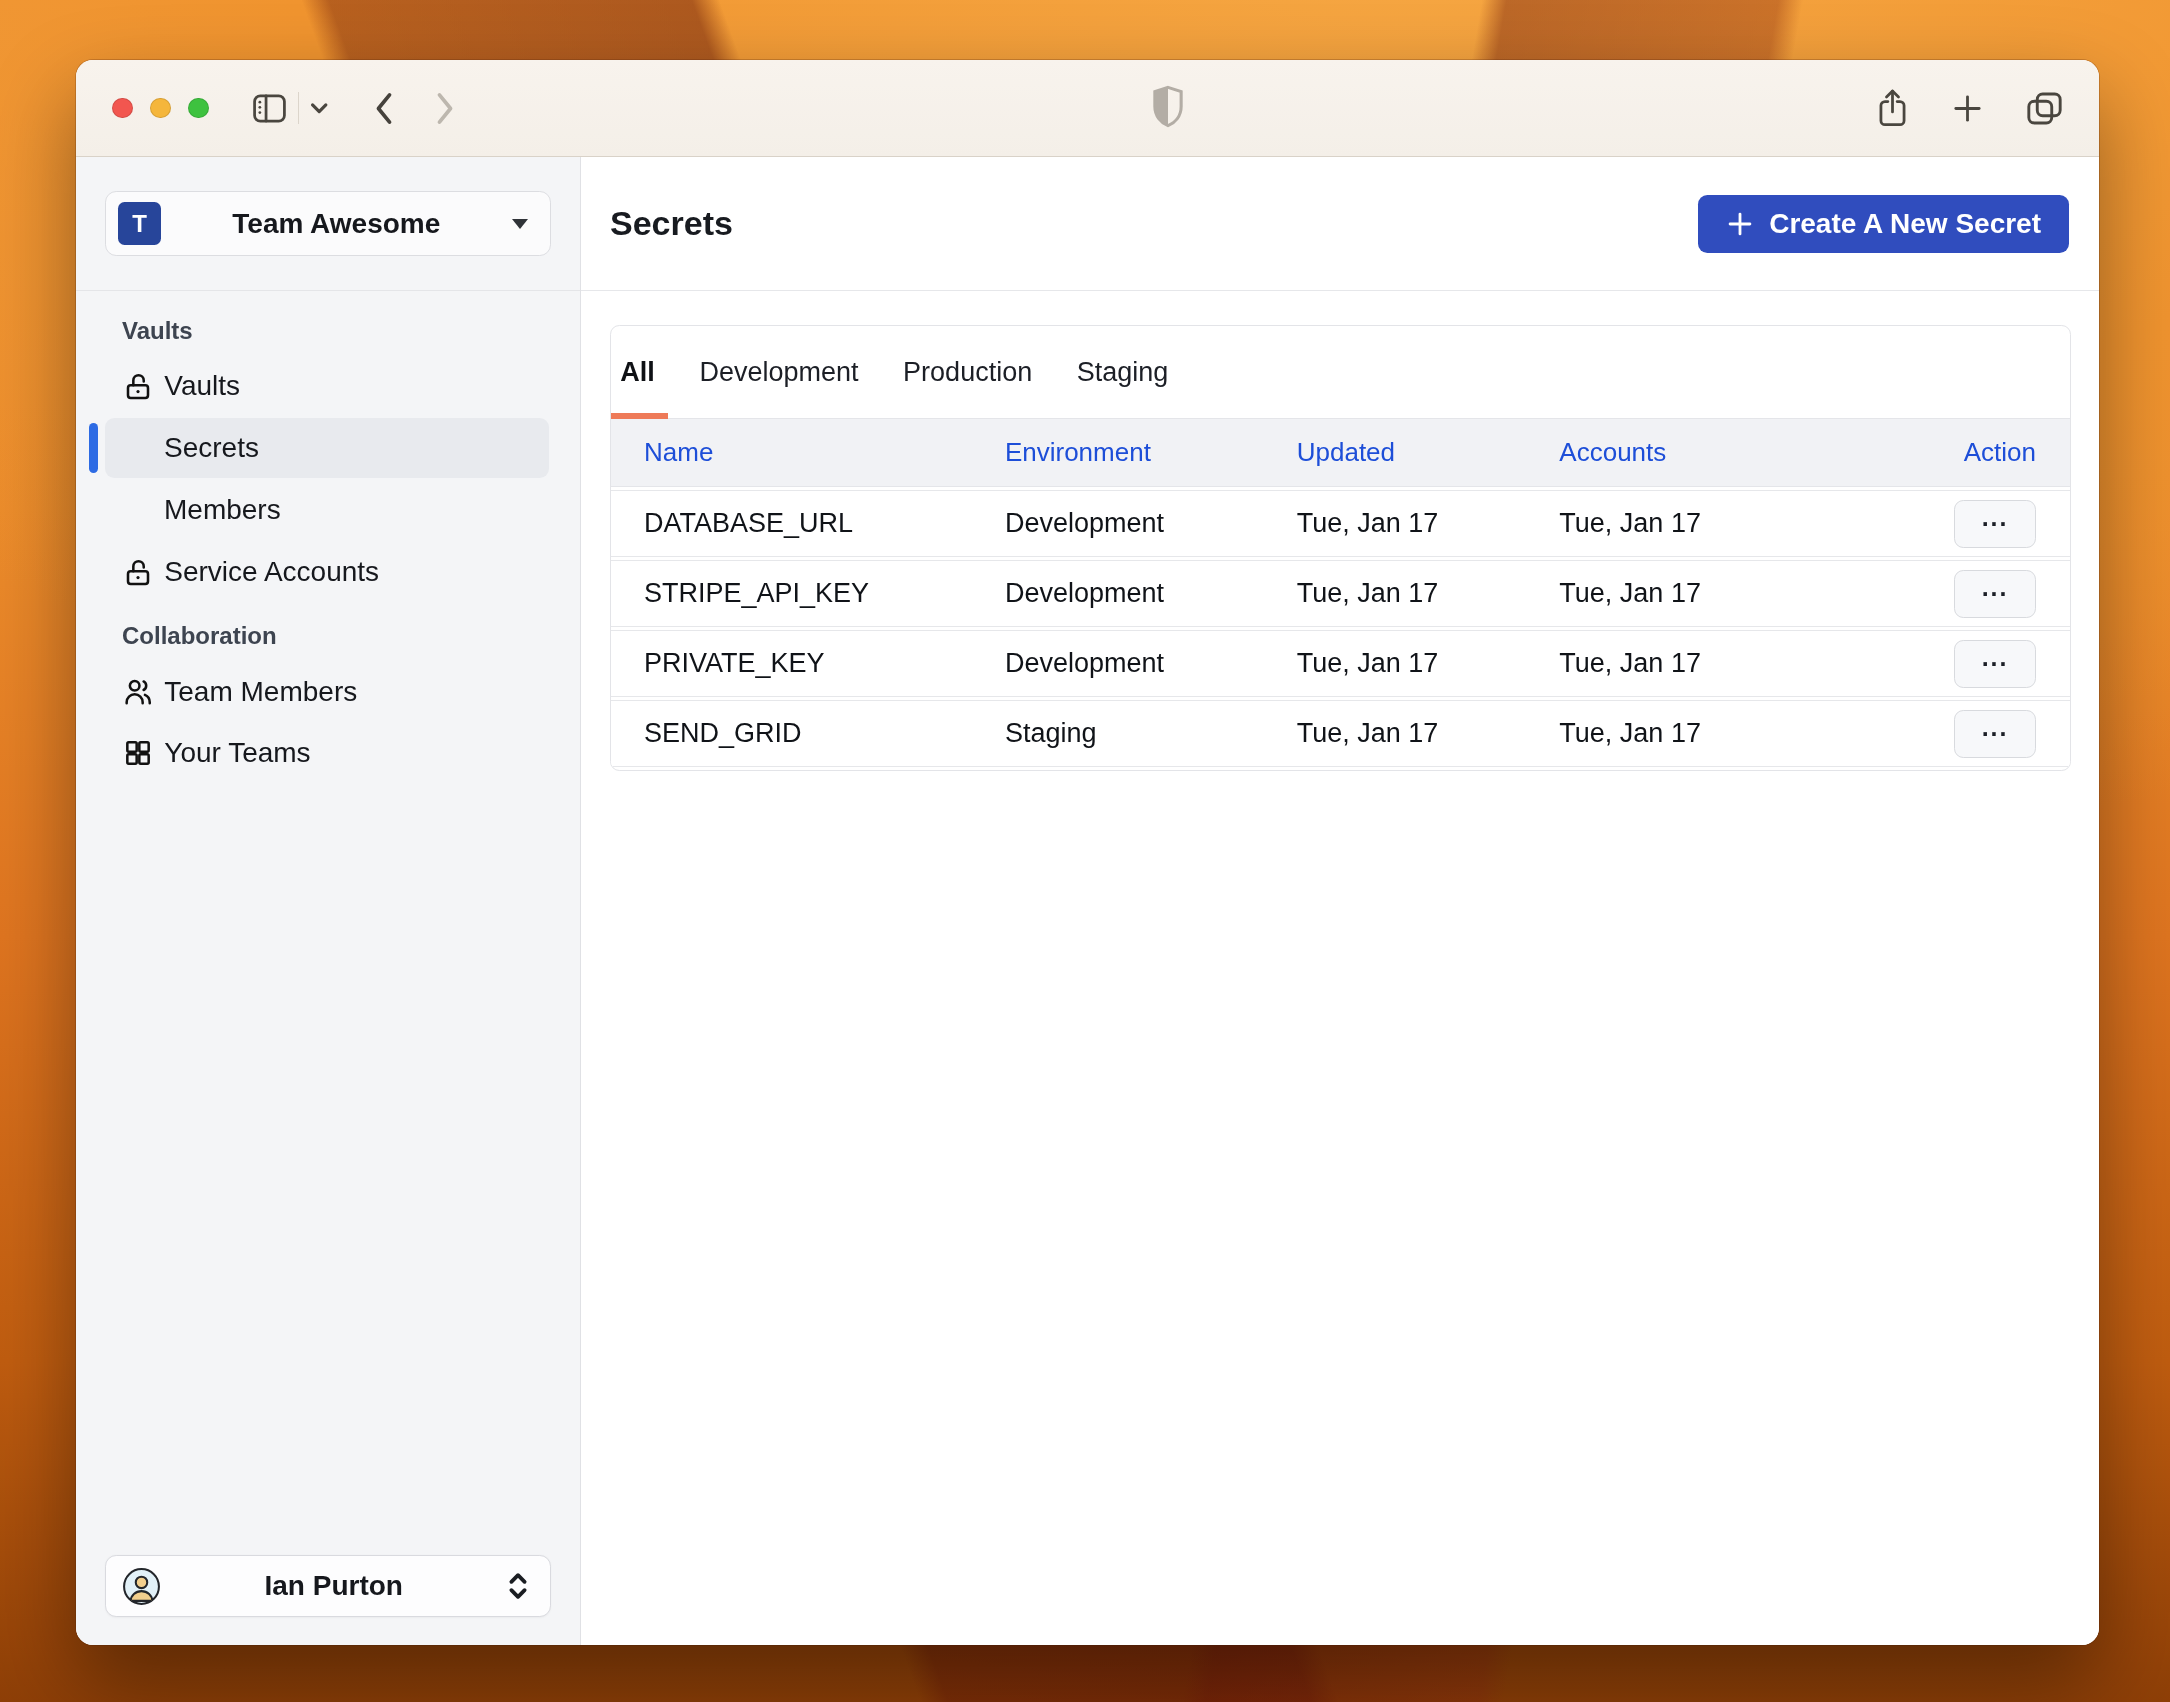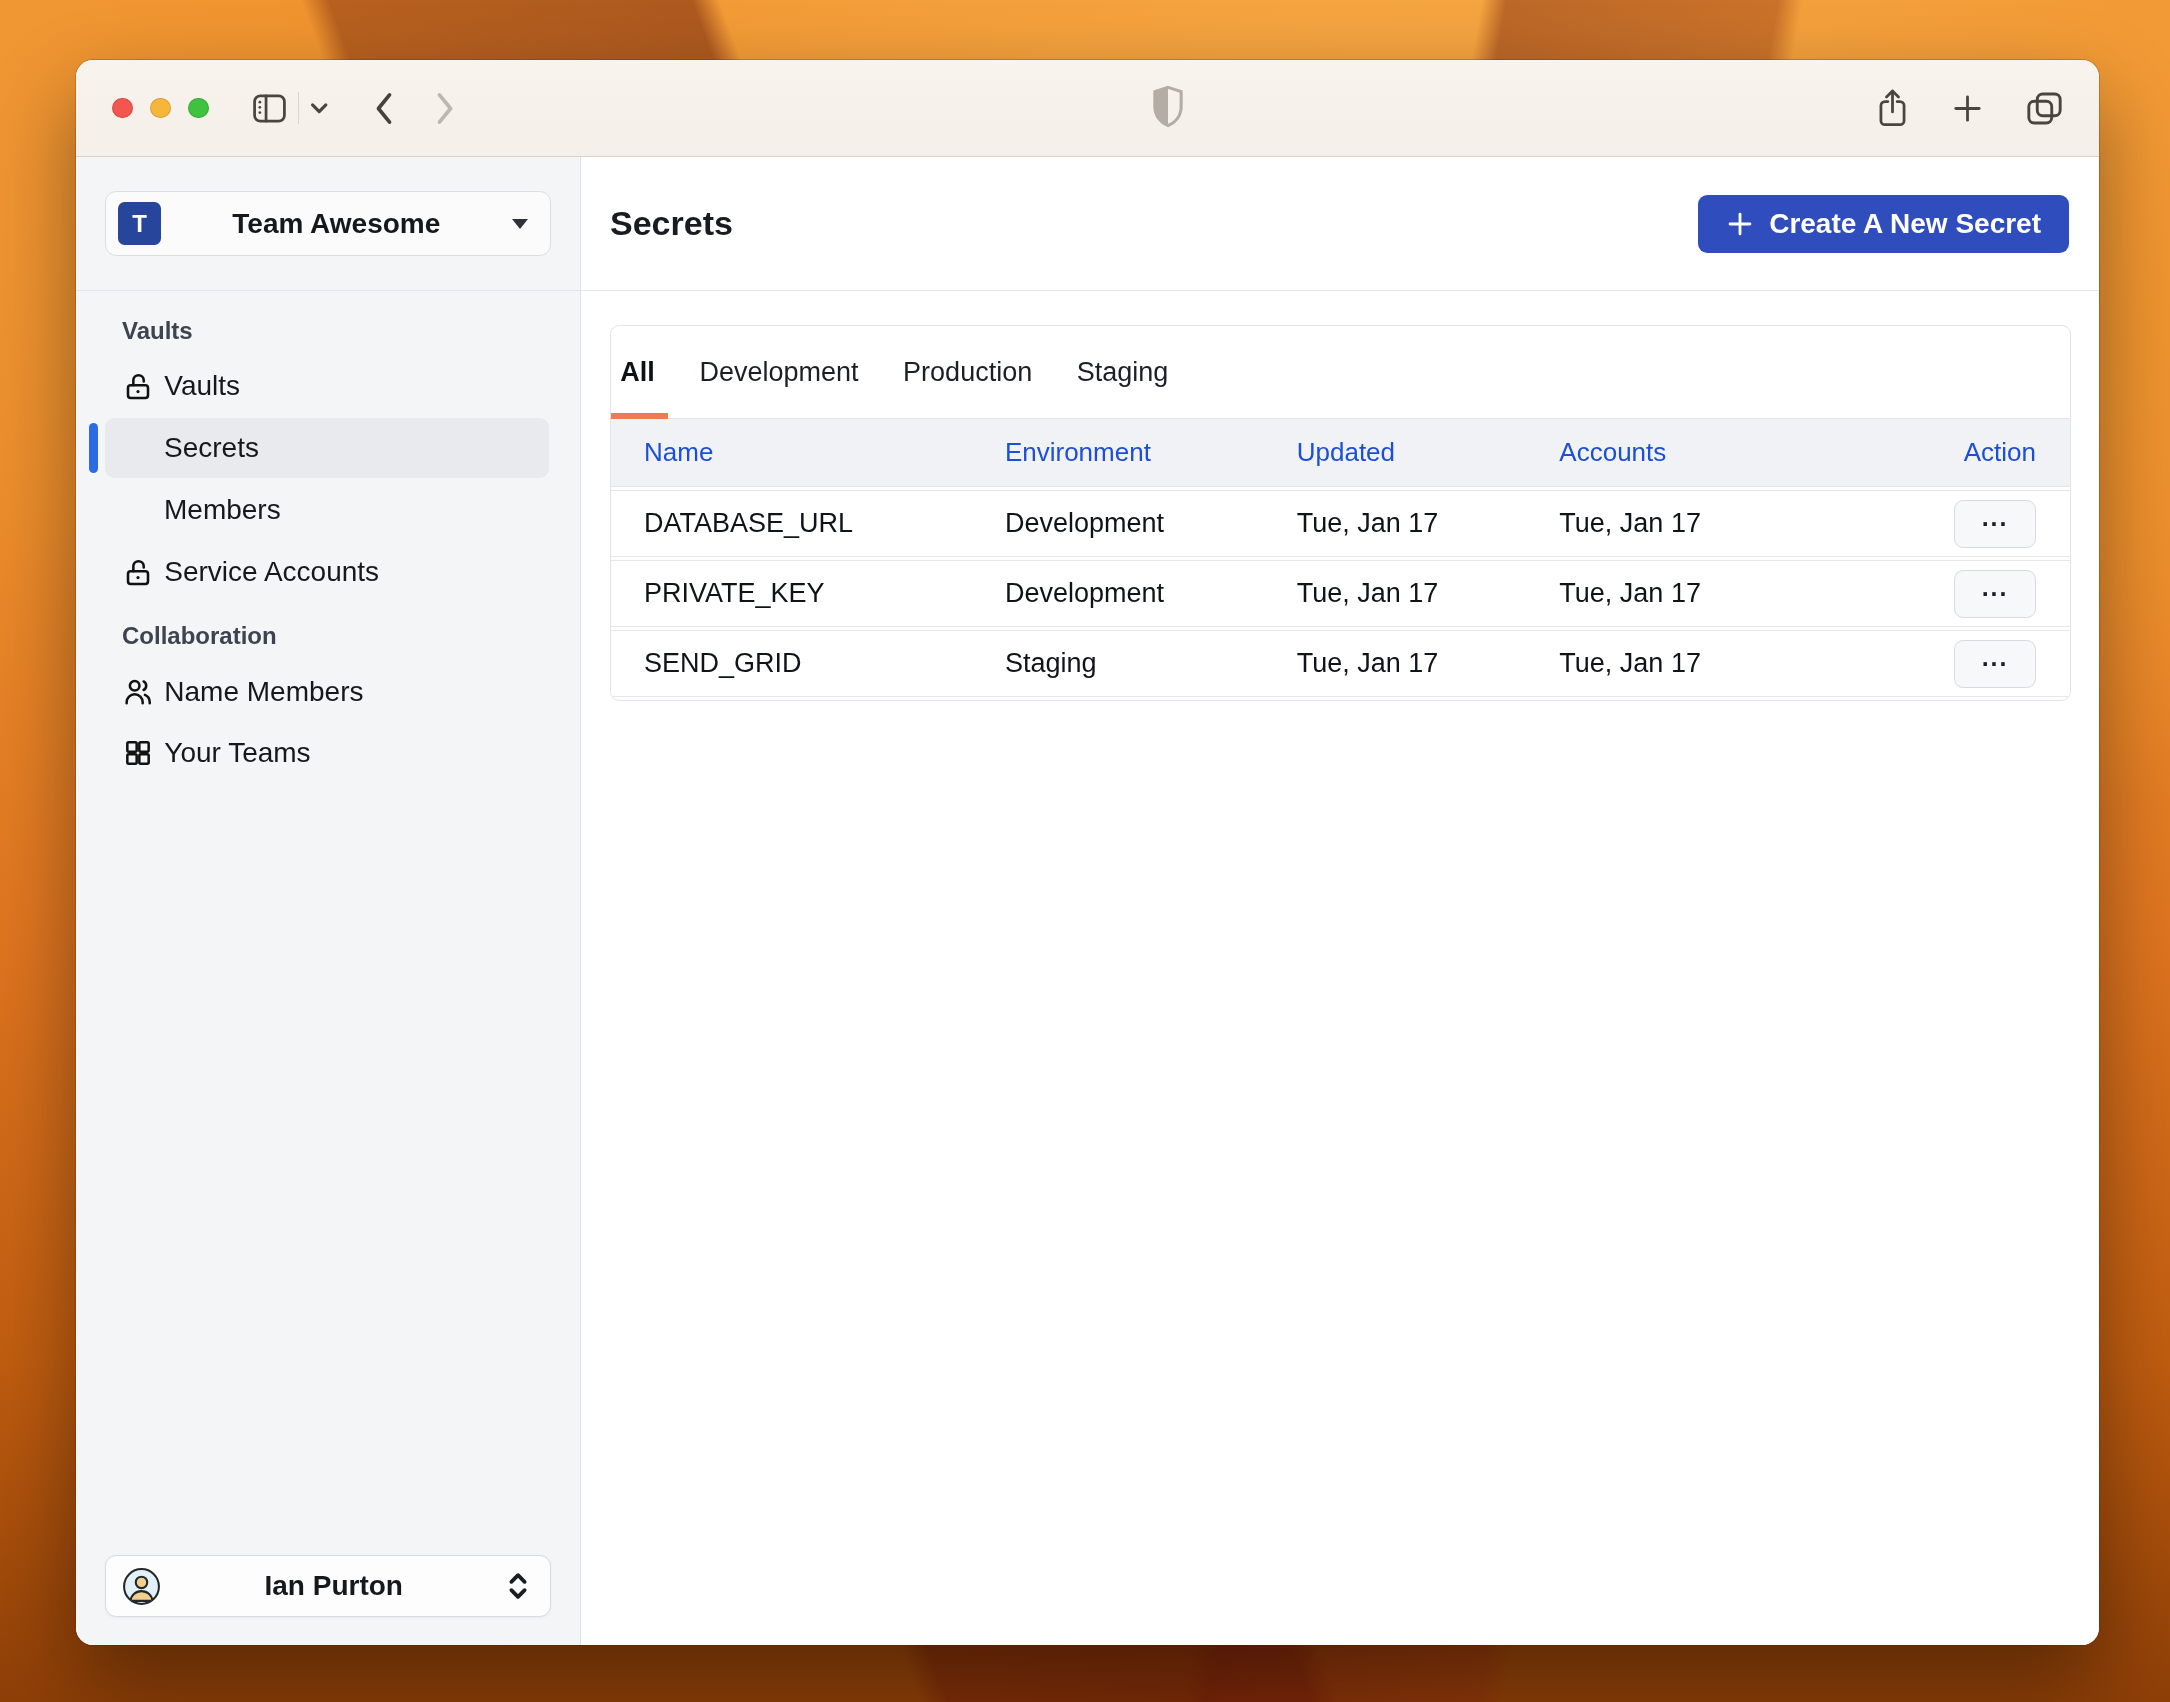--- a/index.html
+++ b/index.html
@@ -257,21 +257,21 @@
 
         <a class="nav-item">
           <span class="nav-icon">
             <svg width="32" height="32" viewBox="0 0 24 24" class="nav-svg">
               <circle cx="9.5" cy="7.3" r="3.6"></circle>
               <path d="M3.5 20.5 v-0.8 a6 6 0 0 1 12 0 v0.8"></path>
               <path d="M16.2 4.1 a3.6 3.6 0 0 1 0 6.4"></path>
               <path d="M20.8 20.5 v-0.8 a6 6 0 0 0-3.6-5.5"></path>
             </svg>
           </span>
-          <span>Name Members</span>
+          <span>Team Members</span>
         </a>
 
         <a class="nav-item">
           <span class="nav-icon">
             <svg width="32" height="32" viewBox="0 0 24 24" class="nav-svg">
               <rect x="4" y="4" width="7" height="7" rx="1"></rect>
               <rect x="13" y="4" width="7" height="7" rx="1"></rect>
               <rect x="4" y="13" width="7" height="7" rx="1"></rect>
               <rect x="13" y="13" width="7" height="7" rx="1"></rect>
             </svg>
@@ -343,20 +343,31 @@
                 <td class="col-env">Development</td>
                 <td class="col-updated">Tue, Jan 17</td>
                 <td class="col-created">Tue, Jan 17</td>
                 <td class="col-action">
                   <button class="dots-btn">
                       <span>...</span>
                     </button>
                 </td>
               </tr>
               <tr>
+                <td class="col-name">STRIPE_API_KEY</td>
+                <td class="col-env">Development</td>
+                <td class="col-updated">Tue, Jan 17</td>
+                <td class="col-created">Tue, Jan 17</td>
+                <td class="col-action">
+                  <button class="dots-btn">
+                      <span>...</span>
+                    </button>
+                </td>
+              </tr>
+              <tr>
                 <td class="col-name">PRIVATE_KEY</td>
                 <td class="col-env">Development</td>
                 <td class="col-updated">Tue, Jan 17</td>
                 <td class="col-created">Tue, Jan 17</td>
                 <td class="col-action">
                   <button class="dots-btn">
                       <span>...</span>
                     </button>
                 </td>
               </tr>

